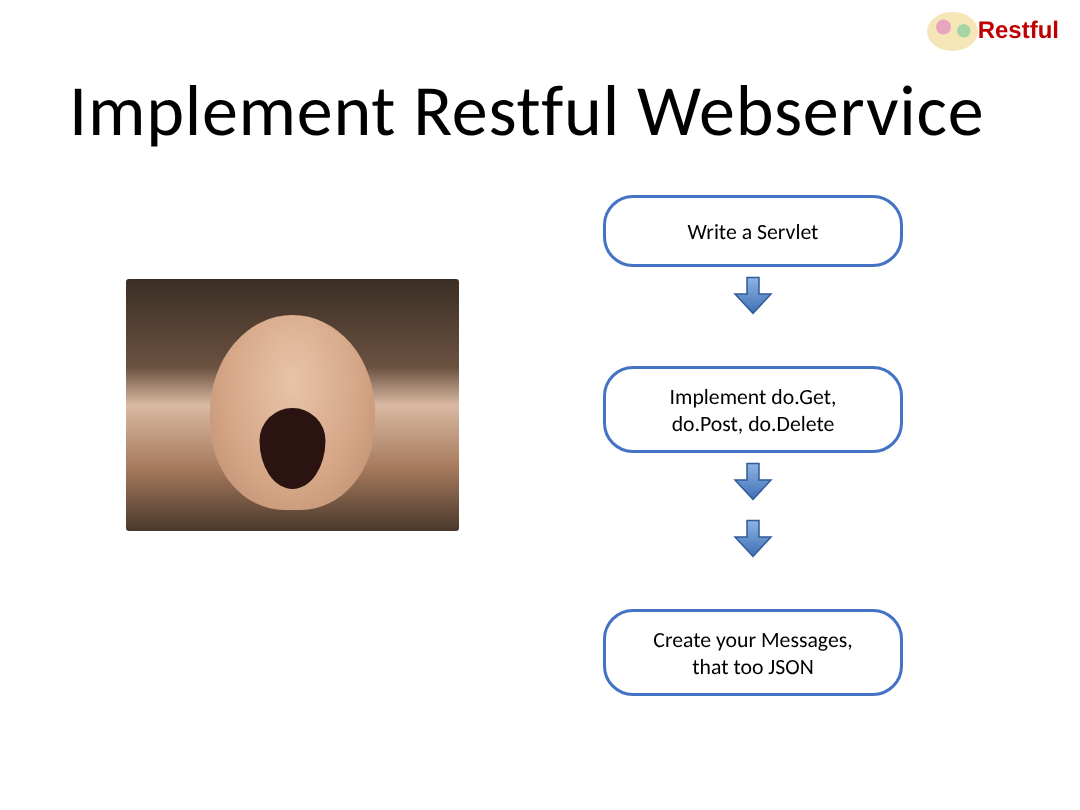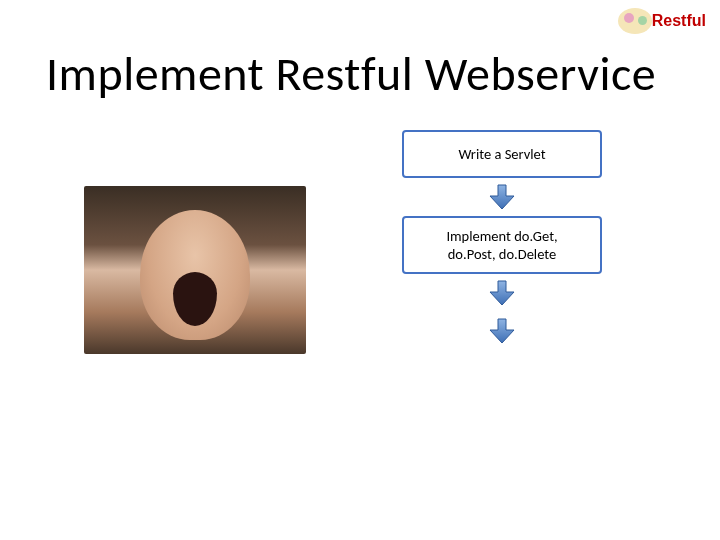--- a/index.html
+++ b/index.html
@@ -92,31 +92,31 @@
     width: 260px;
     display: flex;
     flex-direction: column;
     align-items: center;
   }
   .step {
     width: 200px;
     min-height: 48px;
     background: #ffffff;
     border: 2.5px solid #4472c4;
-    border-radius: 4px;
+    border-radius: 20px;
     display: flex;
     align-items: center;
     justify-content: center;
     text-align: center;
     font-size: 14.5px;
     color: #000;
     padding: 8px 24px;
     line-height: 1.25;
   }
-  .step.tall { min-height: 58px; }
+  .step.tall { min-height: 58px; margin-top: 28px; }
   .arrow {
     margin: 6px 0 6px 0;
   }
   .arrow svg { display: block; }
 </style>
 </head>
 <body>
 
 <div class="header-brand">
   <div class="brand-icon"></div>
@@ -155,14 +155,17 @@
     </svg>
   </div>
 
 
   <div class="arrow">
     <svg width="28" height="26" viewBox="0 0 28 26">
       <path d="M10 1 H18 V12 H26 L14 25 L2 12 H10 Z" fill="url(#g1)" stroke="#2f5a99" stroke-width="1"></path>
     </svg>
   </div>
 
+  <div class="step tall">
+    <span>Create your Messages, that too JSON</span>
+  </div>
 
 </div>
 
 </body></html>

